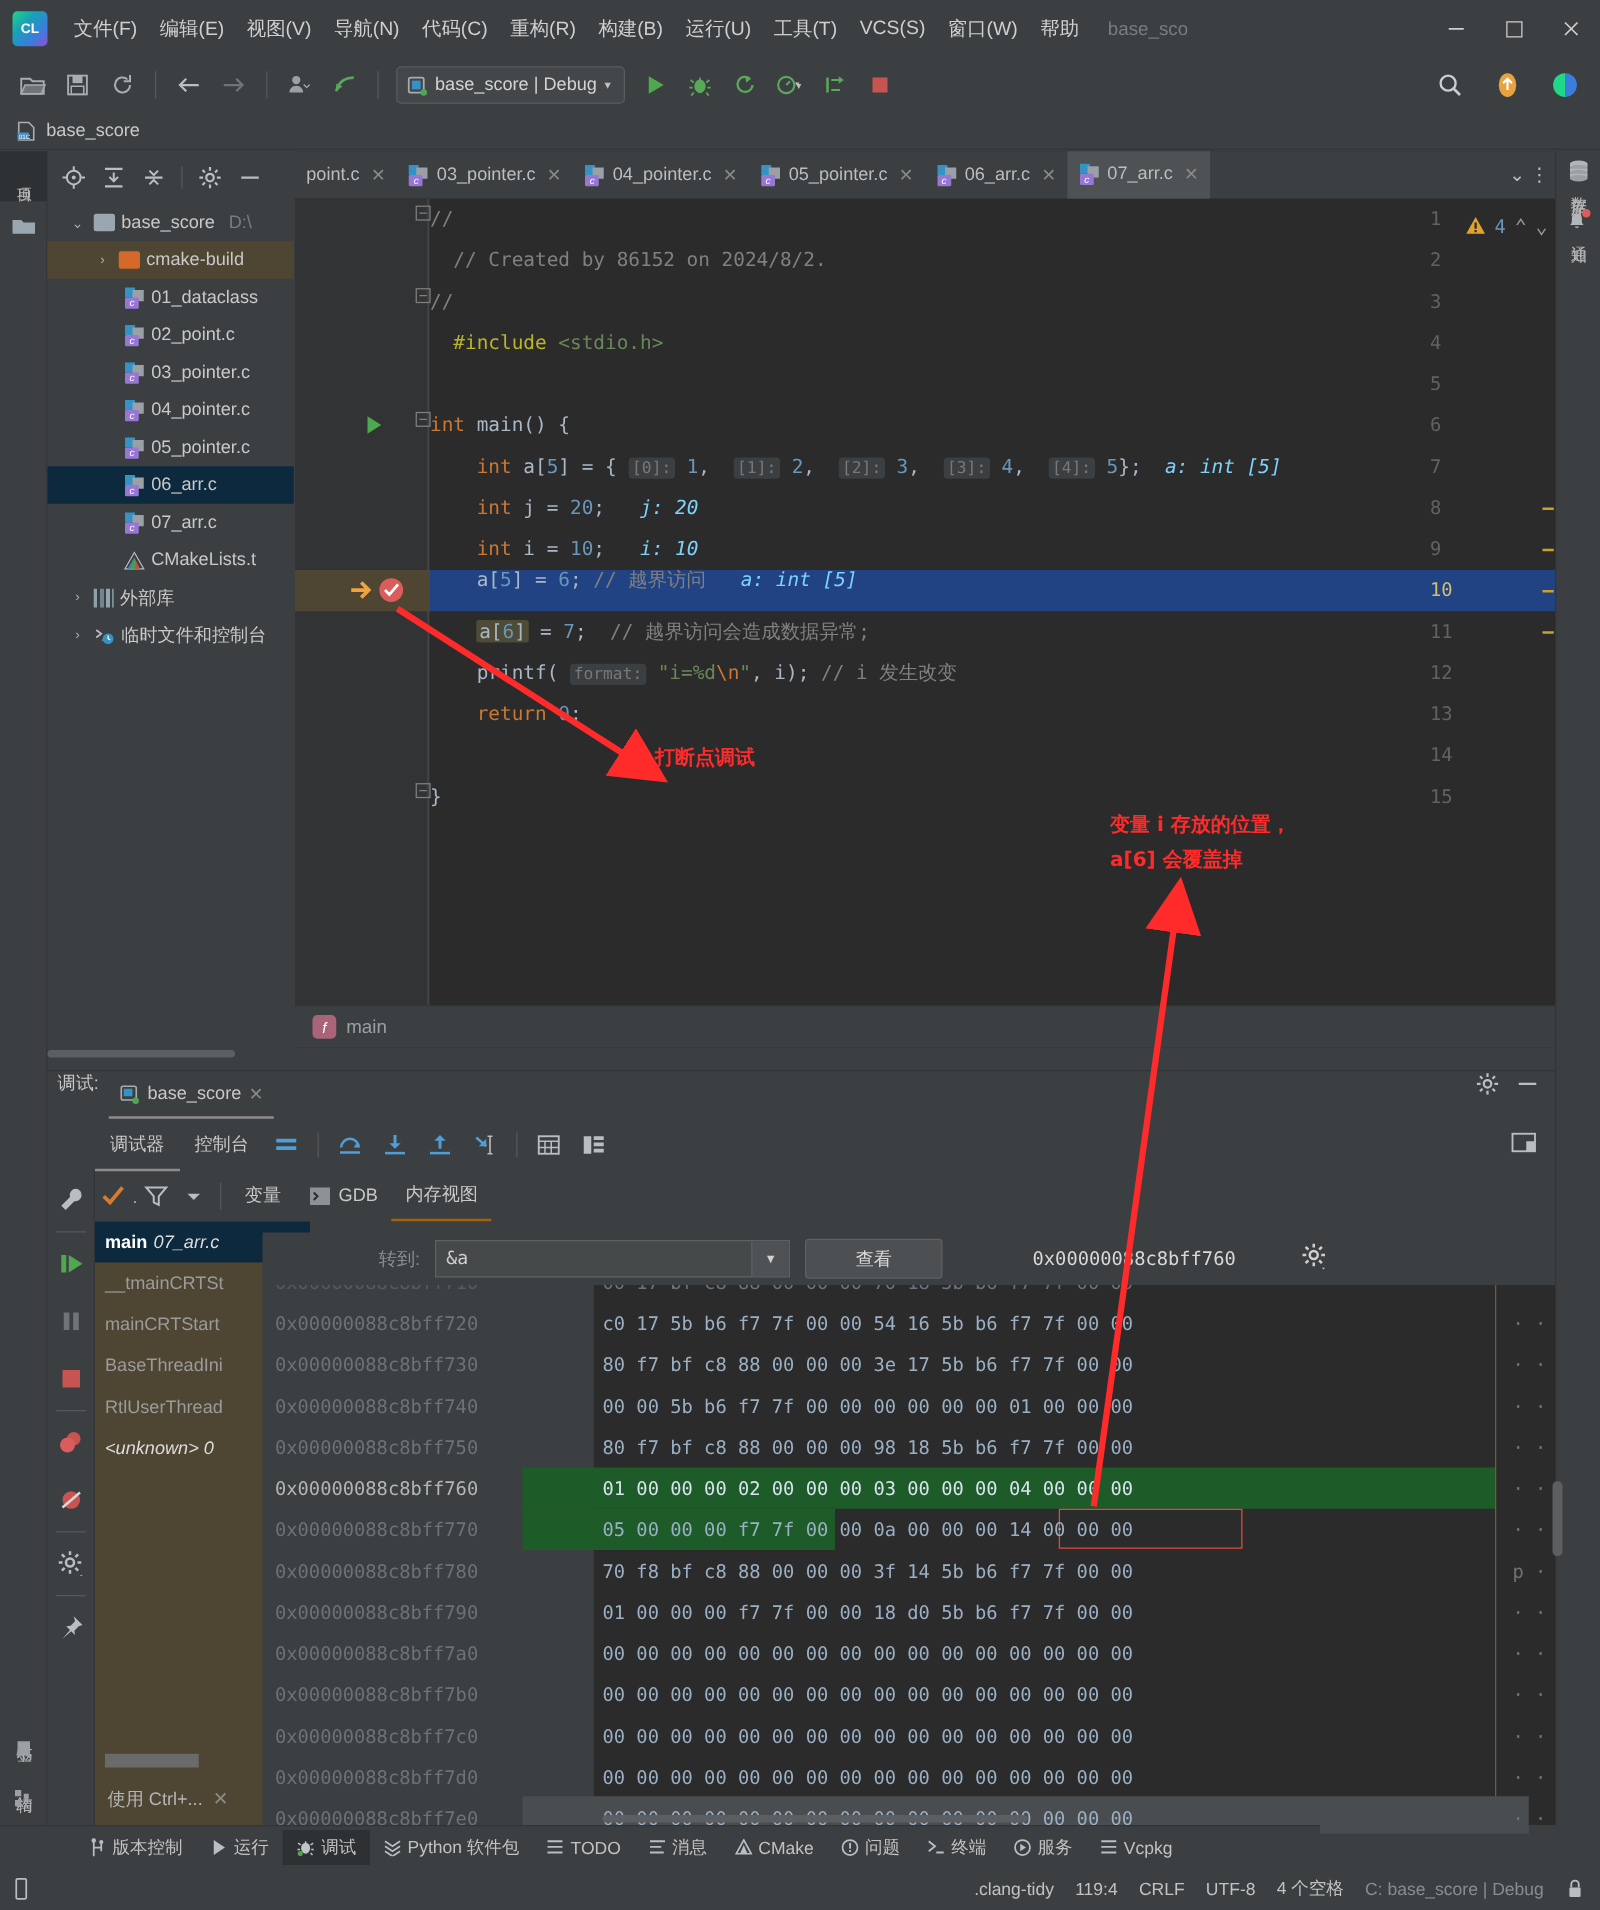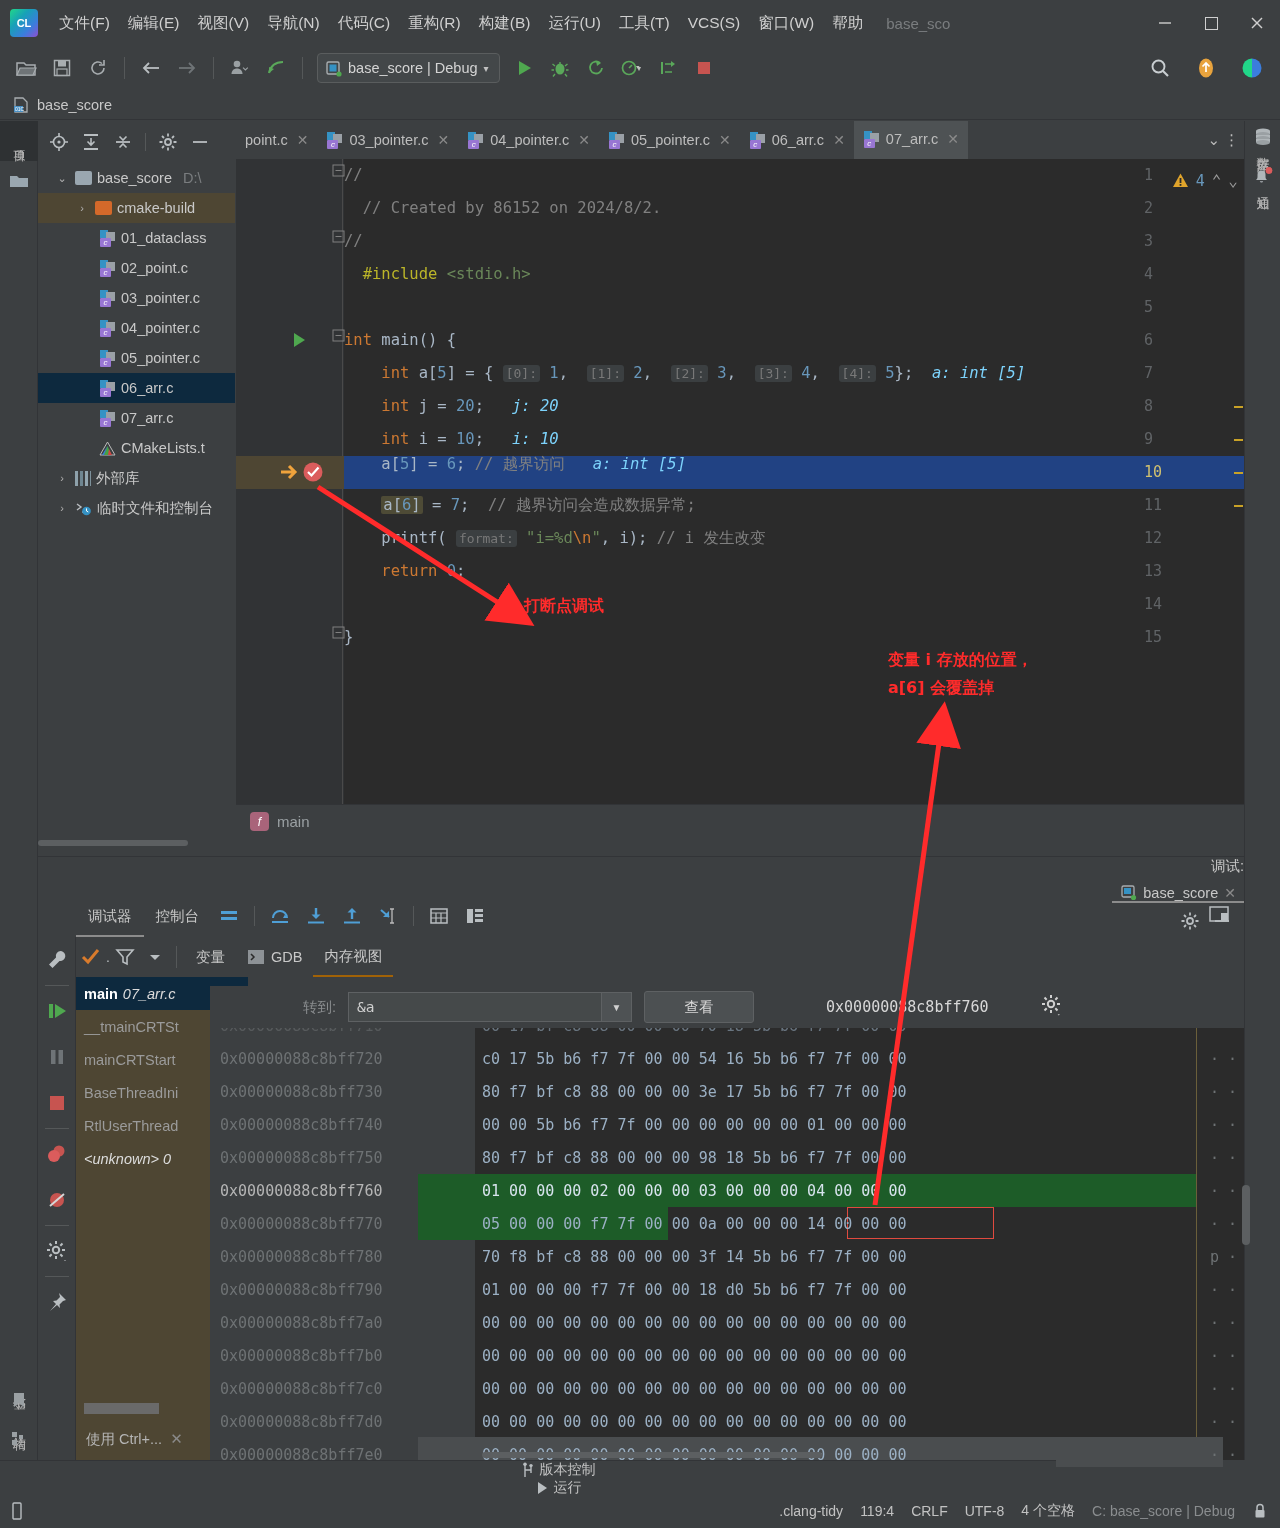--- a/index.html
+++ b/index.html
@@ -109,21 +109,21 @@
             display:flex; align-items:center; gap:8px; padding-left:14px; border-top:1px solid #323437; }
   .fbadge { width:19px; height:19px; border-radius:4px; background:#a9647a; color:#fff; font-size:12px;
             display:flex; align-items:center; justify-content:center; font-style:italic; }
 
   
   .rightstrip { position:absolute; left:1244px; top:121px; width:36px; height:1339px; background:#3c3f41; border-left:1px solid #323437; }
   .rs-item { display:flex; flex-direction:column; align-items:center; padding-top:6px; }
 
   
   .debug { position:absolute; left:38px; top:856px; width:1206px; height:604px; background:#3c3f41; border-top:1px solid #323437; }
-  .dbg-head { height:38px; display:flex; align-items:flex-end; padding-left:8px; gap:8px;flex-direction:column; }
+  .dbg-head { height:38px; display:flex; align-items:flex-start; padding-left:8px; gap:8px; }
   .dbg-head .label { font-size:14.5px; color:#c8c8c8; }
   .dbg-tab { display:flex; align-items:center; gap:6px; padding:0 8px; height:38px; font-size:14.5px; color:#c8c8c8;
              border-bottom:2px solid #8c8c8c; }
   .dbg-head-right { margin-left:auto; display:flex; align-items:center; gap:12px; padding-right:12px; }
 
   .dbg-tools { position:absolute; left:0; top:38px; width:1206px; height:42px; display:flex; align-items:center; }
   .dt-tabtxt { font-size:14.5px; color:#c8c8c8; padding:0 12px; height:42px; line-height:42px; }
   .dt-tabtxt.active { border-bottom:2px solid #8c8c8c; }
   .dt-ico { width:30px; height:30px; display:flex; align-items:center; justify-content:center; margin:0 3px; }
   .dt-sep { width:1px; height:20px; background:#555859; margin:0 7px; }
@@ -160,21 +160,21 @@
   .mem-left-bg { position:absolute; left:210px; top:1010px; width:265px; height:450px; background:#3c3f41; }
   .mem-right-bg { position:absolute; left:475px; top:1010px; width:769px; height:450px; background:#2b2b2b; }
   .mem-vsep { position:absolute; left:1196px; top:1026px; width:1px; height:434px; background:#6b5f3a; }
   .mem-hl-green { position:absolute; background:#1d5c28; }
   .mem-box-red { position:absolute; border:1.5px solid #e04a3f; }
   .mem-scroll { position:absolute; right:2px; top:1185px; width:8px; height:60px; background:#5c5f61; border-radius:4px; }
   .mem-hscroll { position:absolute; left:482px; top:1452px; width:340px; height:6px; background:#5c5f61; border-radius:3px; }
 
   
   .toolwins { position:absolute; left:0; top:1460px; width:1056px; height:34px; background:#3c3f41;
-              display:flex; align-items:center; gap:0px; padding-left:60px; border-top:1px solid #323437;flex-direction:column; }
+              display:flex; align-items:center; gap:0px; padding-left:60px; border-top:1px solid #323437; }
   .tw { display:flex; align-items:center; gap:5px; font-size:14px; color:#c2c2c2; padding:0 11px; height:28px; }
   .tw.active { background:#2e3133; }
   .statusbar { position:absolute; left:0; top:1494px; width:1280px; height:34px; background:#3c3f41;
                display:flex; align-items:center; }
   .sb-right { margin-left:auto; display:flex; align-items:center; gap:17px; padding-right:12px; font-size:14px; color:#c2c2c2; }
   .sb-dim { color:#8a8d8f; }
 
   
   .annot { position:absolute; color:#ff2b2b; font-family:"DejaVu Sans", sans-serif; font-size:16px; font-weight:600;
            line-height:28px; white-space:pre; }

